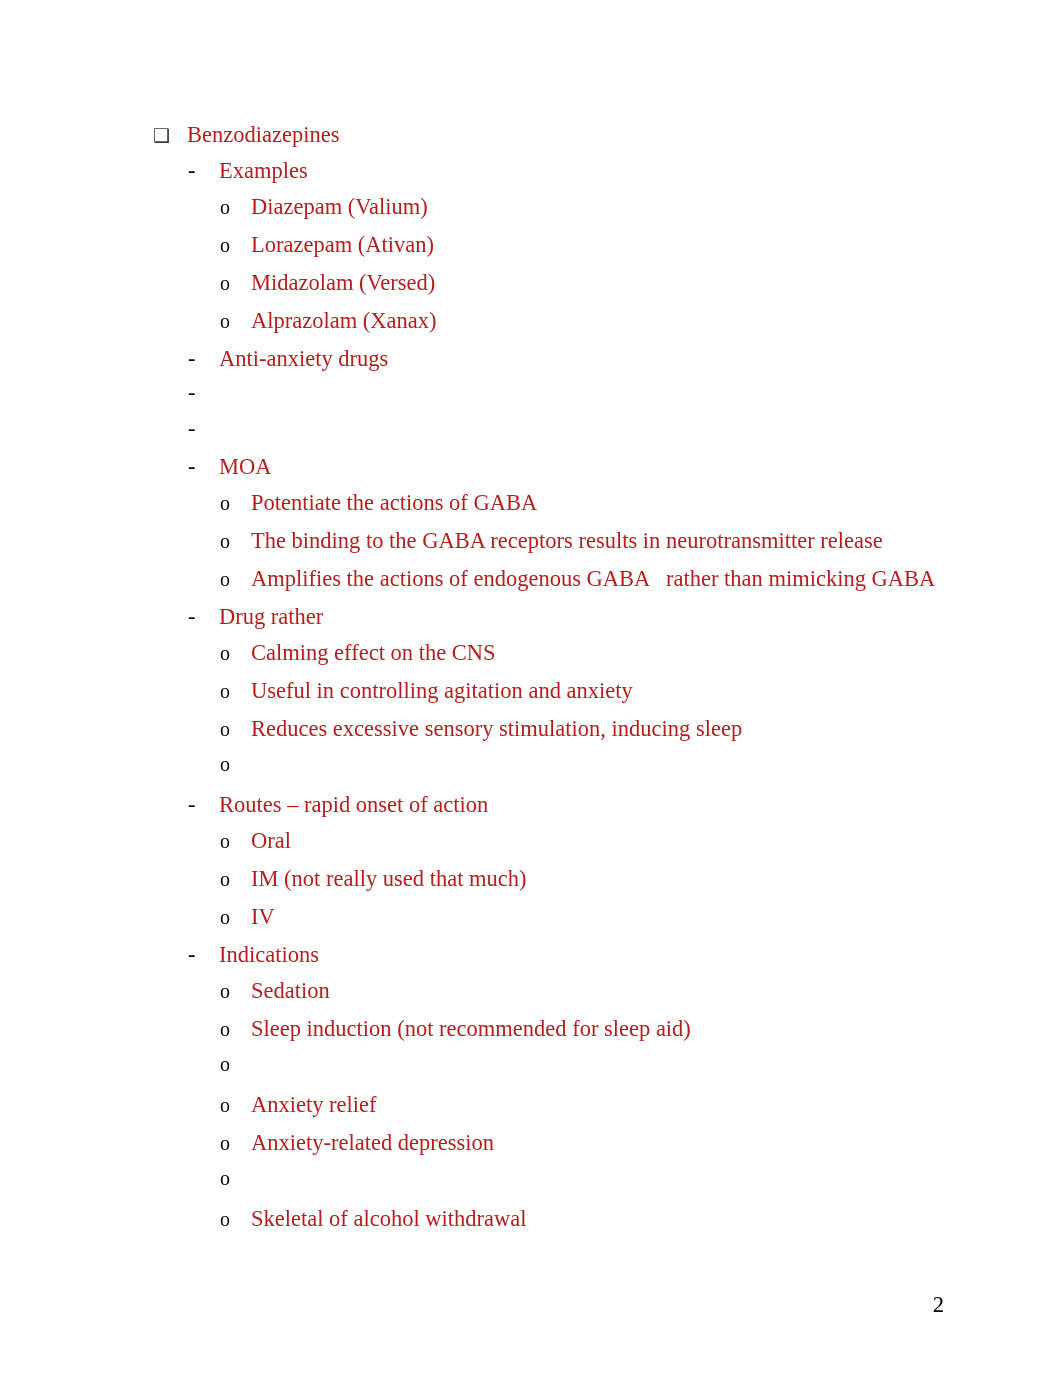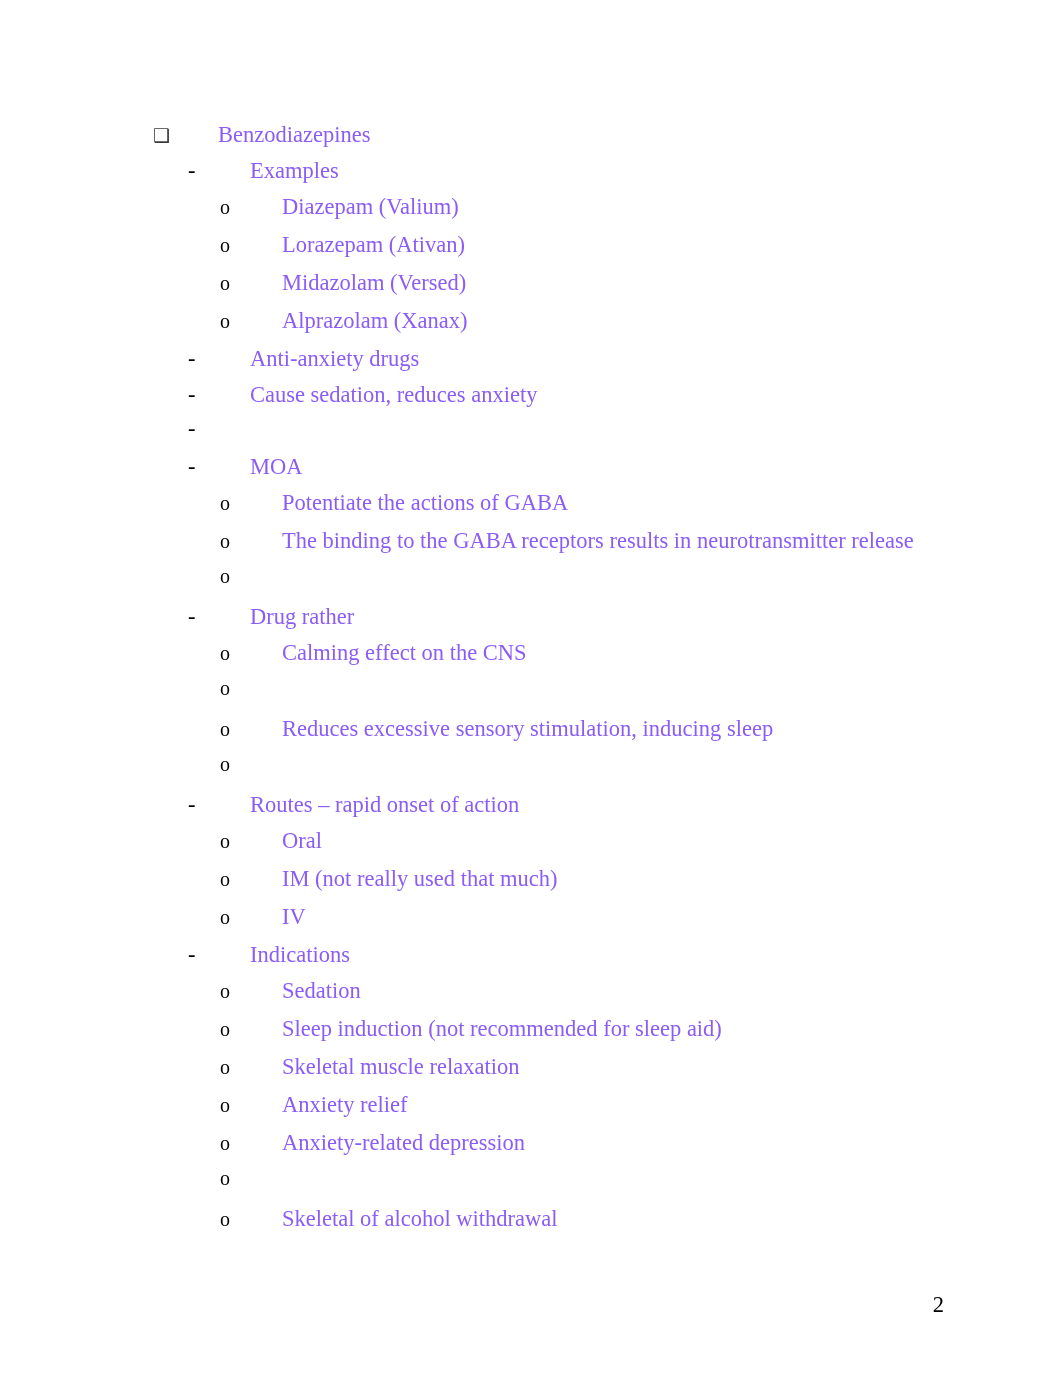--- a/index.html
+++ b/index.html
@@ -31,24 +31,23 @@
     color: #ff0000;
     white-space: pre;
   }
   .marker {
     color: #000000;
     flex: 0 0 auto;
     font-size: 22.5px;
     line-height: 1;
   }
   .item-text {
-    color: #8b5cf6;
+    color: #b91c1c;
     flex: 0 0 auto;
     white-space: pre;
-    margin-left: 31px;
   }
 
   
   .lvl1 {
     padding-left: 153px;
     height: 36px;
   }
   .lvl1 .marker {
     width: 34px;
     font-family: "DejaVu Sans", sans-serif;
@@ -89,38 +88,38 @@
 
 <div class="page">
   <div class="doc-body" id="outline-list">
       <div class="outline-item lvl1"><span class="marker">❑</span><span class="item-text">Benzodiazepines</span></div>
       <div class="outline-item lvl2"><span class="marker">-</span><span class="item-text">Examples</span></div>
       <div class="outline-item lvl3"><span class="marker">o</span><span class="item-text">Diazepam (Valium)</span></div>
       <div class="outline-item lvl3"><span class="marker">o</span><span class="item-text">Lorazepam (Ativan)</span></div>
       <div class="outline-item lvl3"><span class="marker">o</span><span class="item-text">Midazolam (Versed)</span></div>
       <div class="outline-item lvl3"><span class="marker">o</span><span class="item-text">Alprazolam (Xanax)</span></div>
       <div class="outline-item lvl2"><span class="marker">-</span><span class="item-text">Anti-anxiety drugs</span></div>
-      <div class="outline-item lvl2"><span class="marker">-</span><span class="item-text">Cause sedation, reduces anxiety</span></div>
+      <div class="outline-item lvl2"><span class="marker">-</span></div>
       <div class="outline-item lvl2"><span class="marker">-</span></div>
       <div class="outline-item lvl2"><span class="marker">-</span><span class="item-text">MOA</span></div>
       <div class="outline-item lvl3"><span class="marker">o</span><span class="item-text">Potentiate the actions of GABA</span></div>
       <div class="outline-item lvl3"><span class="marker">o</span><span class="item-text">The binding to the GABA receptors results in neurotransmitter release</span></div>
-      <div class="outline-item lvl3"><span class="marker">o</span></div>
+      <div class="outline-item lvl3"><span class="marker">o</span><span class="item-text">Amplifies the actions of endogenous GABA   rather than mimicking GABA</span></div>
       <div class="outline-item lvl2"><span class="marker">-</span><span class="item-text">Drug rather</span></div>
       <div class="outline-item lvl3"><span class="marker">o</span><span class="item-text">Calming effect on the CNS</span></div>
-      <div class="outline-item lvl3"><span class="marker">o</span></div>
+      <div class="outline-item lvl3"><span class="marker">o</span><span class="item-text">Useful in controlling agitation and anxiety</span></div>
       <div class="outline-item lvl3"><span class="marker">o</span><span class="item-text">Reduces excessive sensory stimulation, inducing sleep</span></div>
       <div class="outline-item lvl3"><span class="marker">o</span></div>
       <div class="outline-item lvl2"><span class="marker">-</span><span class="item-text">Routes – rapid onset of action</span></div>
       <div class="outline-item lvl3"><span class="marker">o</span><span class="item-text">Oral</span></div>
       <div class="outline-item lvl3"><span class="marker">o</span><span class="item-text">IM (not really used that much)</span></div>
       <div class="outline-item lvl3"><span class="marker">o</span><span class="item-text">IV</span></div>
       <div class="outline-item lvl2"><span class="marker">-</span><span class="item-text">Indications</span></div>
       <div class="outline-item lvl3"><span class="marker">o</span><span class="item-text">Sedation</span></div>
       <div class="outline-item lvl3"><span class="marker">o</span><span class="item-text">Sleep induction (not recommended for sleep aid)</span></div>
-      <div class="outline-item lvl3"><span class="marker">o</span><span class="item-text">Skeletal muscle relaxation</span></div>
+      <div class="outline-item lvl3"><span class="marker">o</span></div>
       <div class="outline-item lvl3"><span class="marker">o</span><span class="item-text">Anxiety relief</span></div>
       <div class="outline-item lvl3"><span class="marker">o</span><span class="item-text">Anxiety-related depression</span></div>
       <div class="outline-item lvl3"><span class="marker">o</span></div>
       <div class="outline-item lvl3"><span class="marker">o</span><span class="item-text">Skeletal of alcohol withdrawal</span></div>
     </div>
   <div class="page-number">2</div>
 </div>
 
 </body></html>

